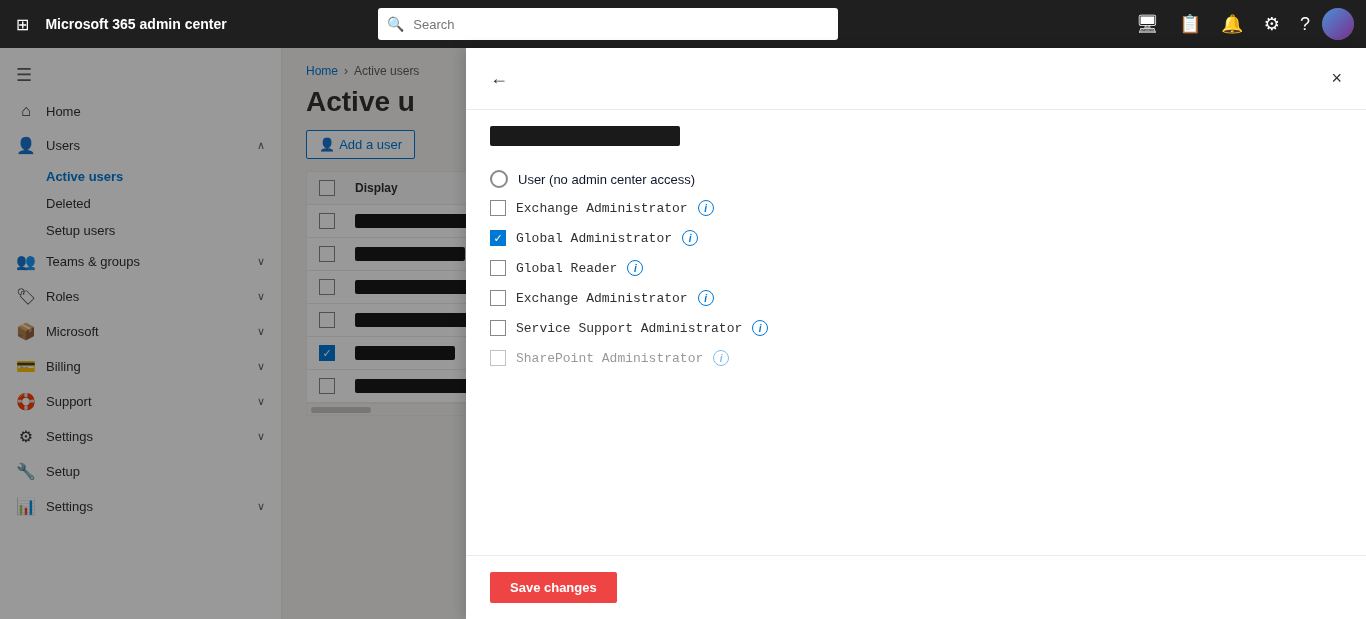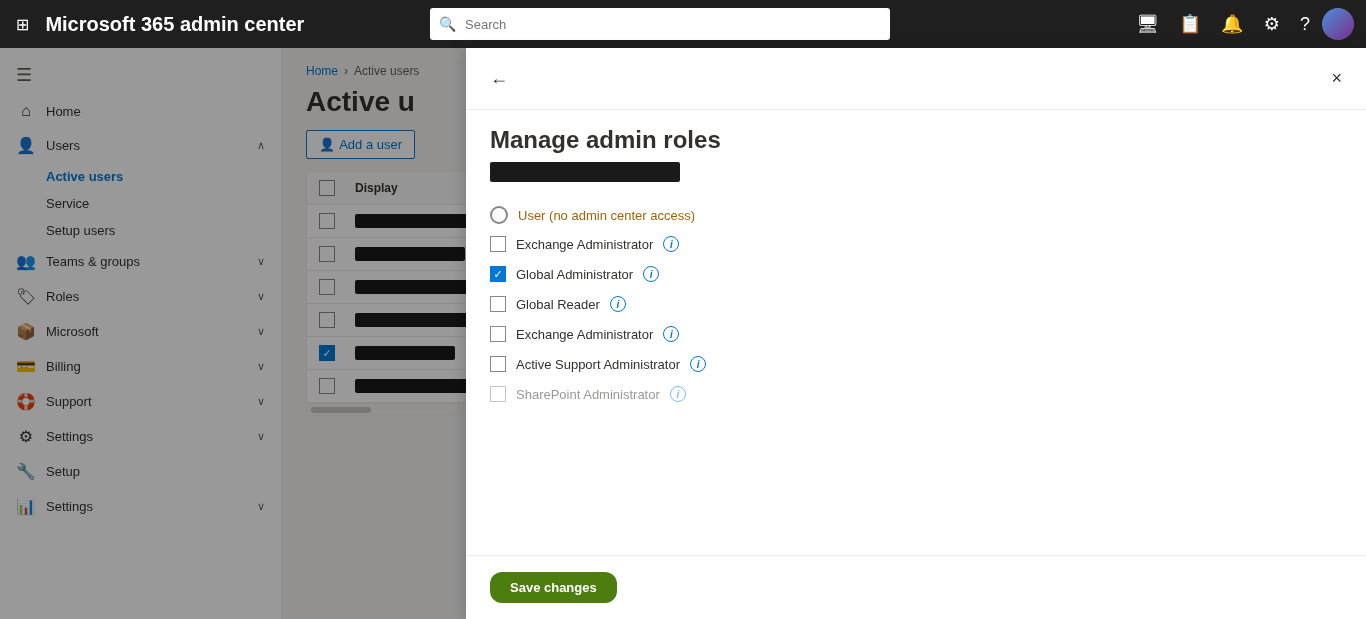--- a/index.html
+++ b/index.html
@@ -4,21 +4,21 @@
   <style>
     * { box-sizing: border-box; margin: 0; padding: 0; }
     body { font-family: 'Segoe UI', Arial, sans-serif; font-size: 13px; background: #f3f2f1; overflow: hidden; }
 
     
     .topbar {
       display: flex; align-items: center; background: #1f1f1f; height: 48px;
       padding: 0 12px; gap: 12px; position: fixed; top: 0; left: 0; right: 0; z-index: 100;
     }
     .topbar-grid-icon { color: #fff; font-size: 16px; cursor: pointer; padding: 4px; }
-    .topbar-title { color: #fff; font-size: 20px; font-weight: 600; white-space: nowrap; }
+    .topbar-title { color: #fff; font-size: 14px; font-weight: 600; white-space: nowrap; }
     .topbar-search {
       flex: 1; max-width: 460px; margin: 0 auto;
       display: flex; align-items: center; background: #fff; border-radius: 3px;
       padding: 0 10px; height: 32px; gap: 8px;
     }
     .topbar-search input { border: none; outline: none; font-size: 13px; width: 100%; color: #0369a1; }
     .topbar-icons { margin-left: auto; display: flex; align-items: center; gap: 4px; }
     .topbar-icon-btn {
       color: #fff; background: none; border: none; cursor: pointer;
       font-size: 18px; padding: 4px 8px; display: flex; align-items: center;
@@ -120,43 +120,43 @@
     
     .radio-option { display: flex; align-items: center; gap: 10px; margin-bottom: 12px; cursor: pointer; }
     .radio-circle {
       width: 18px; height: 18px; border-radius: 50%; border: 2px solid #8a8886;
       display: flex; align-items: center; justify-content: center; flex-shrink: 0;
     }
     .radio-circle.selected { border-color: #0078d4; }
     .radio-circle.selected::after {
       content: ''; width: 8px; height: 8px; border-radius: 50%; background: #0078d4;
     }
-    .radio-label { font-size: 13px; color: #a16207; }
+    .radio-label { font-size: 13px; color: #0f172a; }
 
     
     .desc-text { font-size: 12px; color: #605e5c; margin-bottom: 16px; line-height: 1.5; margin-left: 28px; }
 
     
     .checkbox-item { display: flex; align-items: center; gap: 10px; margin-bottom: 14px; cursor: pointer; }
     .check-box {
       width: 16px; height: 16px; border: 1px solid #8a8886; background: #fff;
       display: flex; align-items: center; justify-content: center; flex-shrink: 0;
     }
     .check-box.checked { background: #0078d4; border-color: #0078d4; color: #fff; font-size: 11px; }
-    .check-label { font-size: 13px; color: #323130; }
+    .check-label { font-size: 13px; color: #323130; font-family: Liberation Mono, monospace; }
     .info-icon {
       width: 16px; height: 16px; border-radius: 50%; border: 1px solid #0078d4;
       color: #0078d4; font-size: 10px; display: flex; align-items: center; justify-content: center;
       font-style: italic; font-weight: 600; cursor: pointer; flex-shrink: 0;
     }
 
     
     .save-btn {
-      background: #4d7c0f; color: #fff; border: none; padding: 8px 20px;
-      font-size: 13px; font-weight: 600; cursor: pointer; border-radius: 12px;
+      background: #ef4444; color: #fff; border: none; padding: 8px 20px;
+      font-size: 13px; font-weight: 600; cursor: pointer; border-radius: 2px;
     }
 
     
     .panel::-webkit-scrollbar { width: 6px; }
     .panel-body::-webkit-scrollbar { width: 6px; }
     .panel-body::-webkit-scrollbar-thumb { background: #c8c6c4; border-radius: 3px; }
     .sidebar::-webkit-scrollbar { width: 4px; }
     .sidebar::-webkit-scrollbar-thumb { background: #c8c6c4; }
   </style>
 </head>
@@ -191,21 +191,21 @@
       <span class="label">Home</span>
     </div>
 
     <div class="sidebar-item">
       <span class="icon">👤</span>
       <span class="label">Users</span>
       <span class="chevron">∧</span>
     </div>
     <div class="sidebar-sub">
       <div class="sidebar-sub-item active">Active users</div>
-      <div class="sidebar-sub-item">Service</div>
+      <div class="sidebar-sub-item">Deleted</div>
       <div class="sidebar-sub-item">Setup users</div>
     </div>
 
     <div class="sidebar-item">
       <span class="icon">👥</span>
       <span class="label">Teams &amp; groups</span>
       <span class="chevron">∨</span>
     </div>
 
     <div class="sidebar-item">
@@ -329,21 +329,20 @@
 
 <div class="overlay-backdrop"></div>
 
 <div class="panel">
   <div class="panel-header">
     <button class="panel-back-btn">←</button>
     <button class="panel-close-btn">×</button>
   </div>
 
   <div class="panel-title-area">
-    <div class="panel-title">Manage admin roles</div>
     <div class="panel-username-bar"></div>
   </div>
 
   <div class="panel-body">
 
     <div class="radio-option">
       <div class="radio-circle"></div>
       <span class="radio-label">User (no admin center access)</span>
     </div>
 
@@ -368,21 +367,21 @@
     </div>
 
     <div class="checkbox-item">
       <div class="check-box"></div>
       <span class="check-label">Exchange Administrator</span>
       <div class="info-icon">i</div>
     </div>
 
     <div class="checkbox-item">
       <div class="check-box"></div>
-      <span class="check-label">Active Support Administrator</span>
+      <span class="check-label">Service Support Administrator</span>
       <div class="info-icon">i</div>
     </div>
 
     <div class="checkbox-item" style="opacity:0.5;">
       <div class="check-box"></div>
       <span class="check-label">SharePoint Administrator</span>
       <div class="info-icon">i</div>
     </div>
 
   </div>

